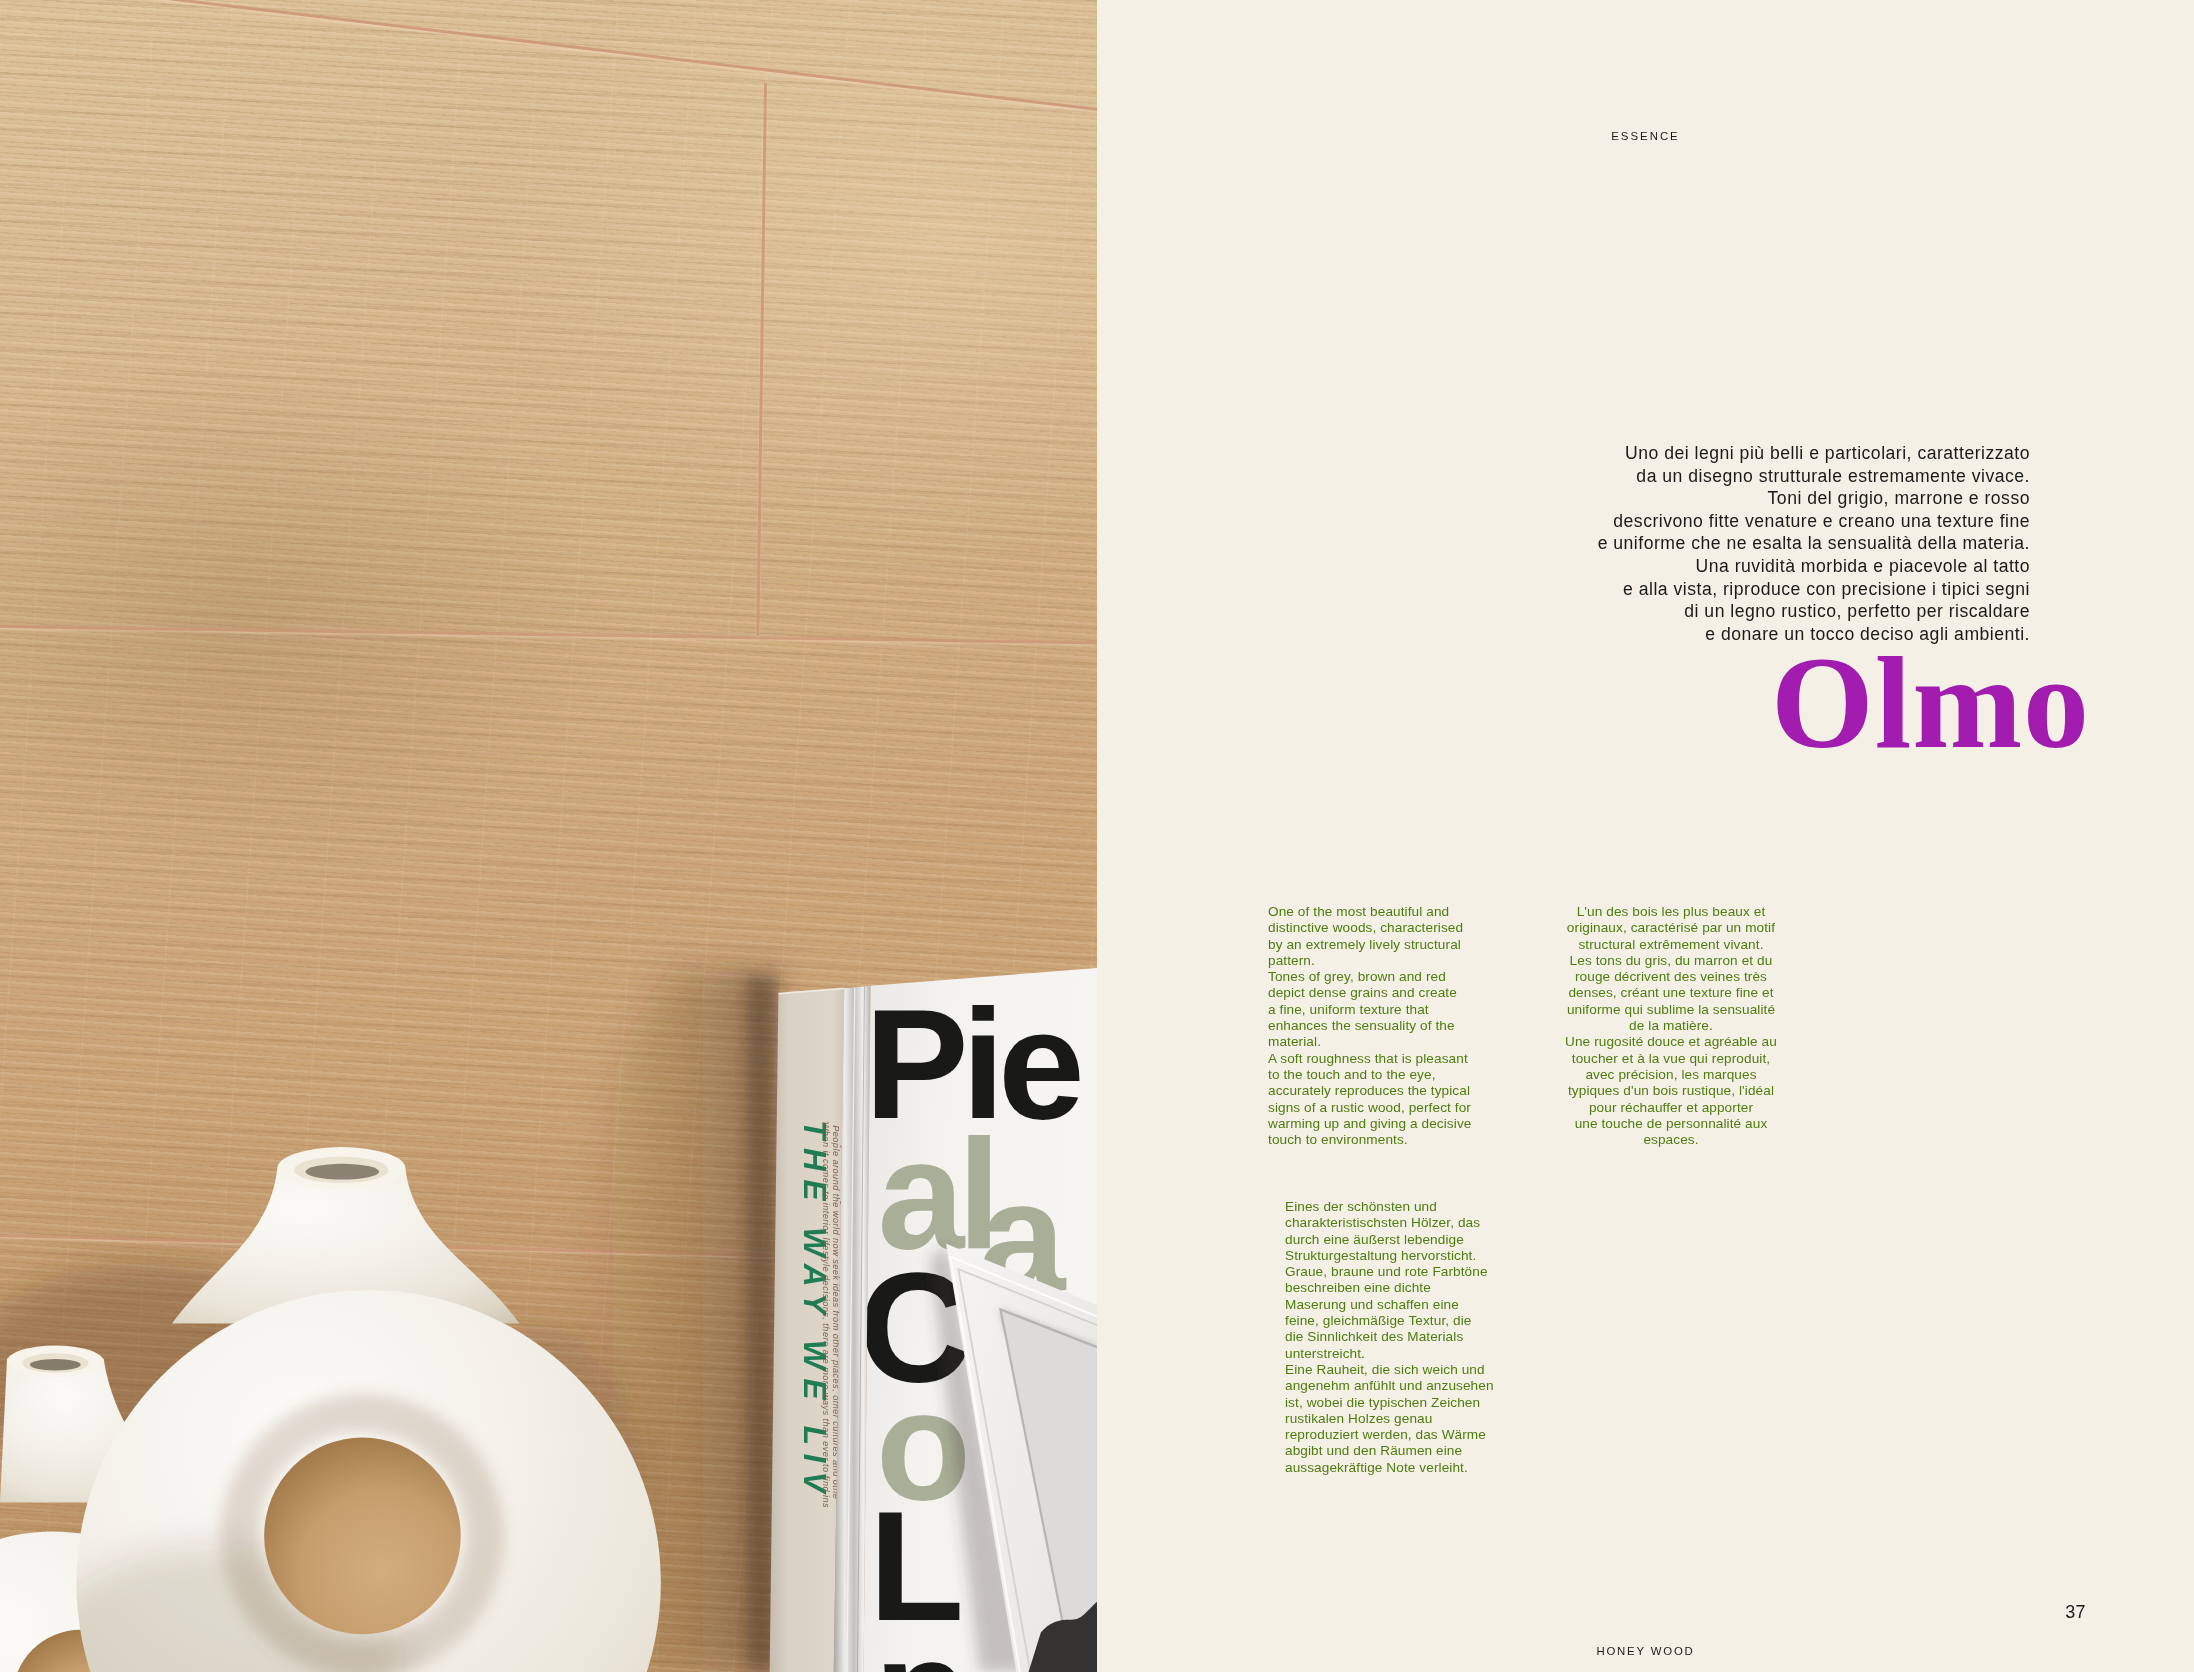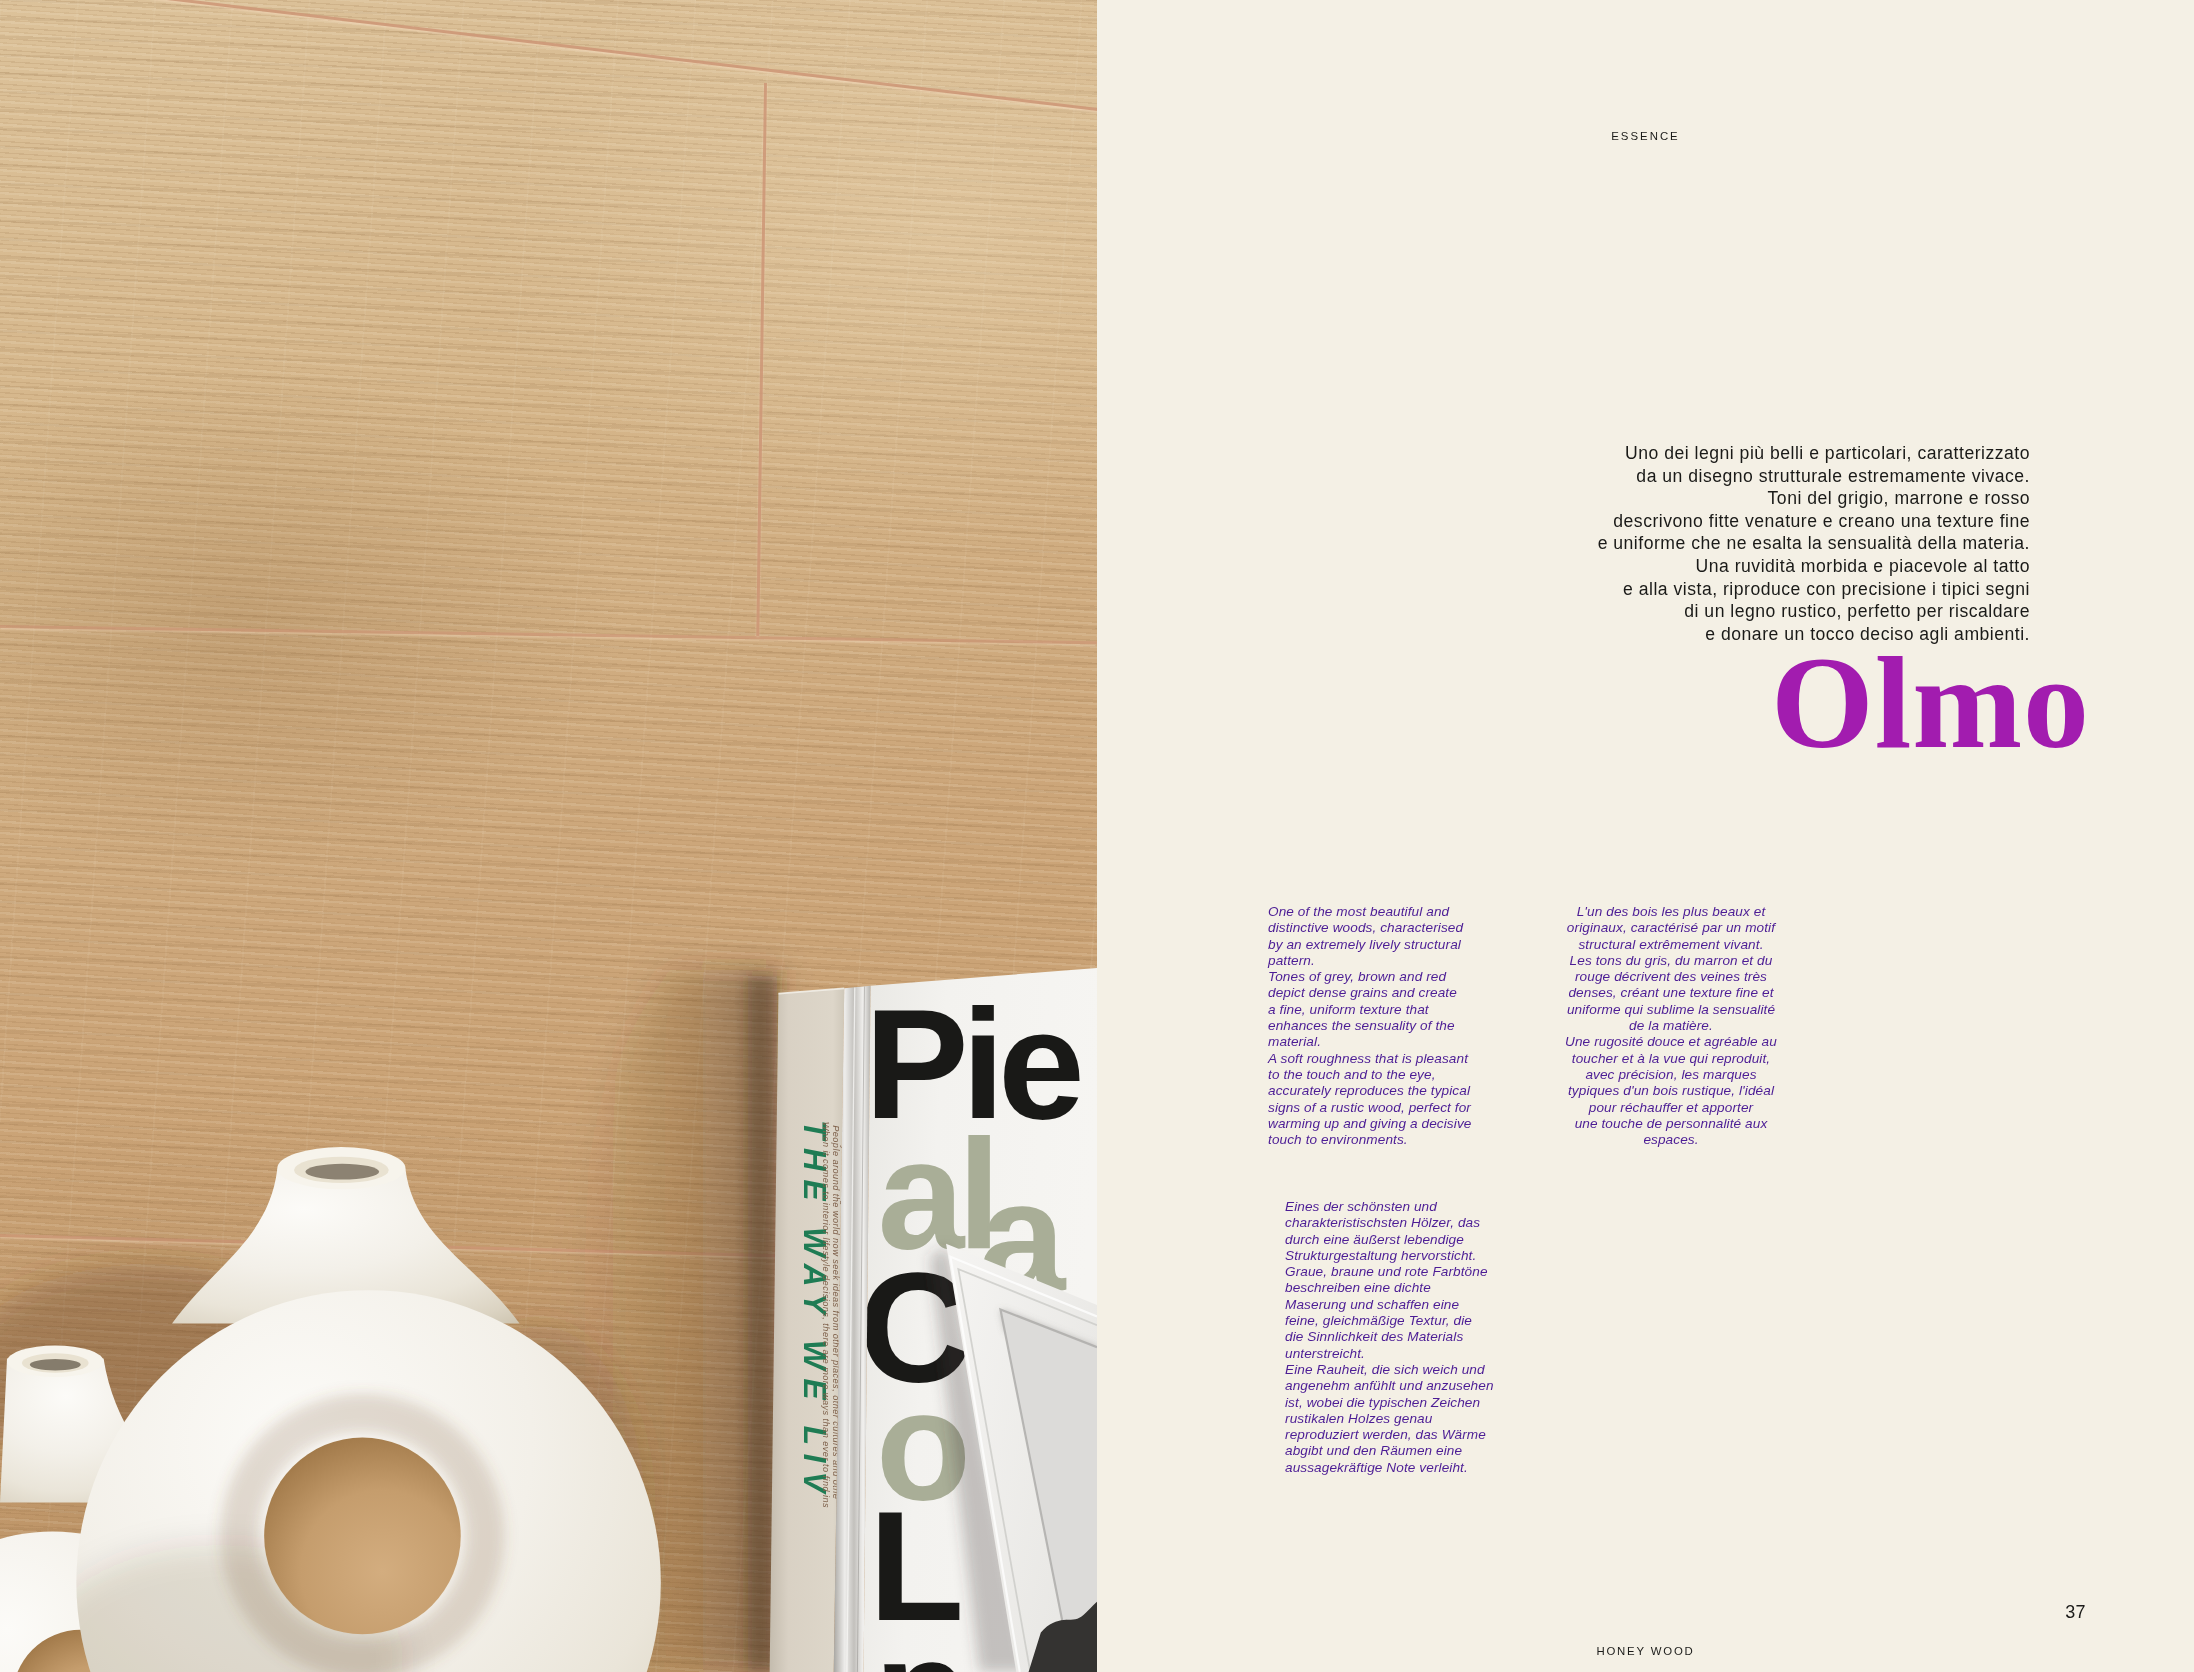--- a/index.html
+++ b/index.html
@@ -27,22 +27,22 @@
   .photo-svg{position:absolute;left:0;top:0;}
 
   
   .page{position:absolute;left:1097px;top:0;width:1097px;height:1288px;background:#f4f0e5;}
   .collection-label{position:absolute;left:0;right:0;top:131px;text-align:center;
      font-size:11.4px;letter-spacing:2px;font-weight:500;color:#1b1b19;line-height:1;}
   .intro-it{position:absolute;right:164px;top:442px;width:562px;text-align:right;
      font-size:17.6px;line-height:22.6px;letter-spacing:0.5px;color:#1a1a18;white-space:pre-line;}
   .title{position:absolute;right:104px;top:637px;margin:0;font-family:"Liberation Serif",serif;
      font-weight:700;font-size:132px;line-height:1;letter-spacing:0.9px;color:#a21caf;}
-  .col{position:absolute;width:256px;font-style:italic;font-size:13.6px;line-height:16.3px;
-     letter-spacing:0.1px;color:#4c1d95;white-space:pre-line;}
+  .col{position:absolute;width:256px;font-size:13.6px;line-height:16.3px;
+     letter-spacing:0.1px;color:#4d7c0f;white-space:pre-line;}
   .col-en{left:171px;top:904px;}
   .col-fr{left:446px;top:904px;text-align:center;}
   .col-de{left:188px;top:1199px;}
   .footer-collection{position:absolute;left:0;right:0;top:1606px;text-align:center;
      font-size:11.4px;letter-spacing:1.8px;font-weight:500;color:#1b1b19;line-height:1;margin-top:40px;}
   .page-number{position:absolute;right:108px;top:1603px;font-size:18px;letter-spacing:0.4px;
      color:#1b1b19;line-height:1;}
 </style>
 </head>
 <body>

